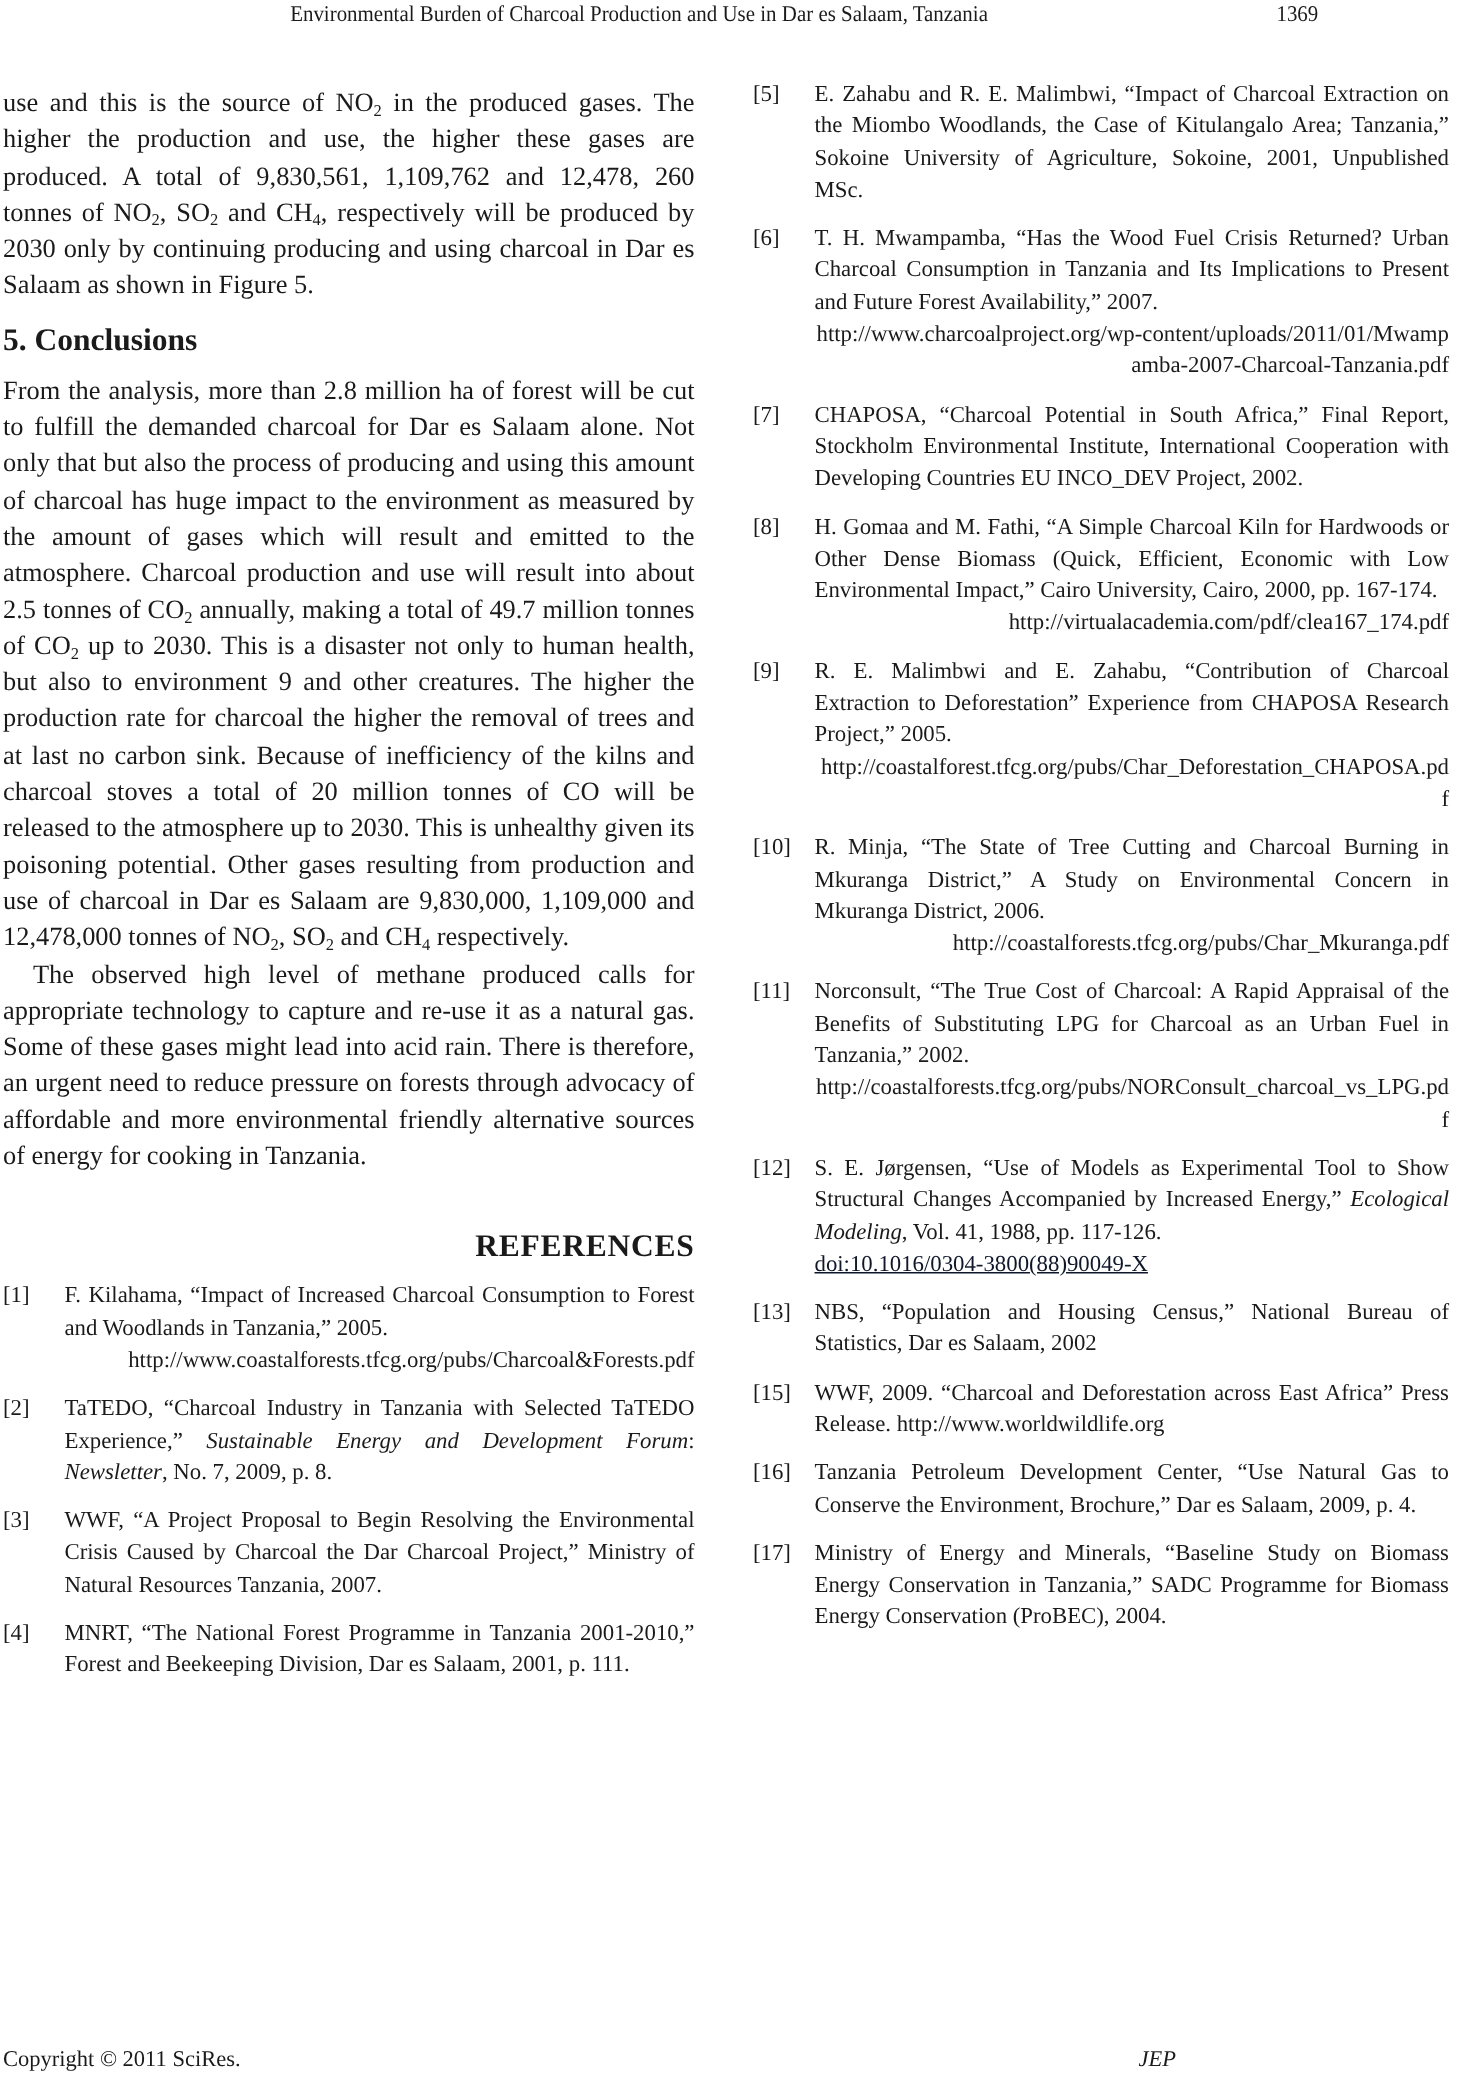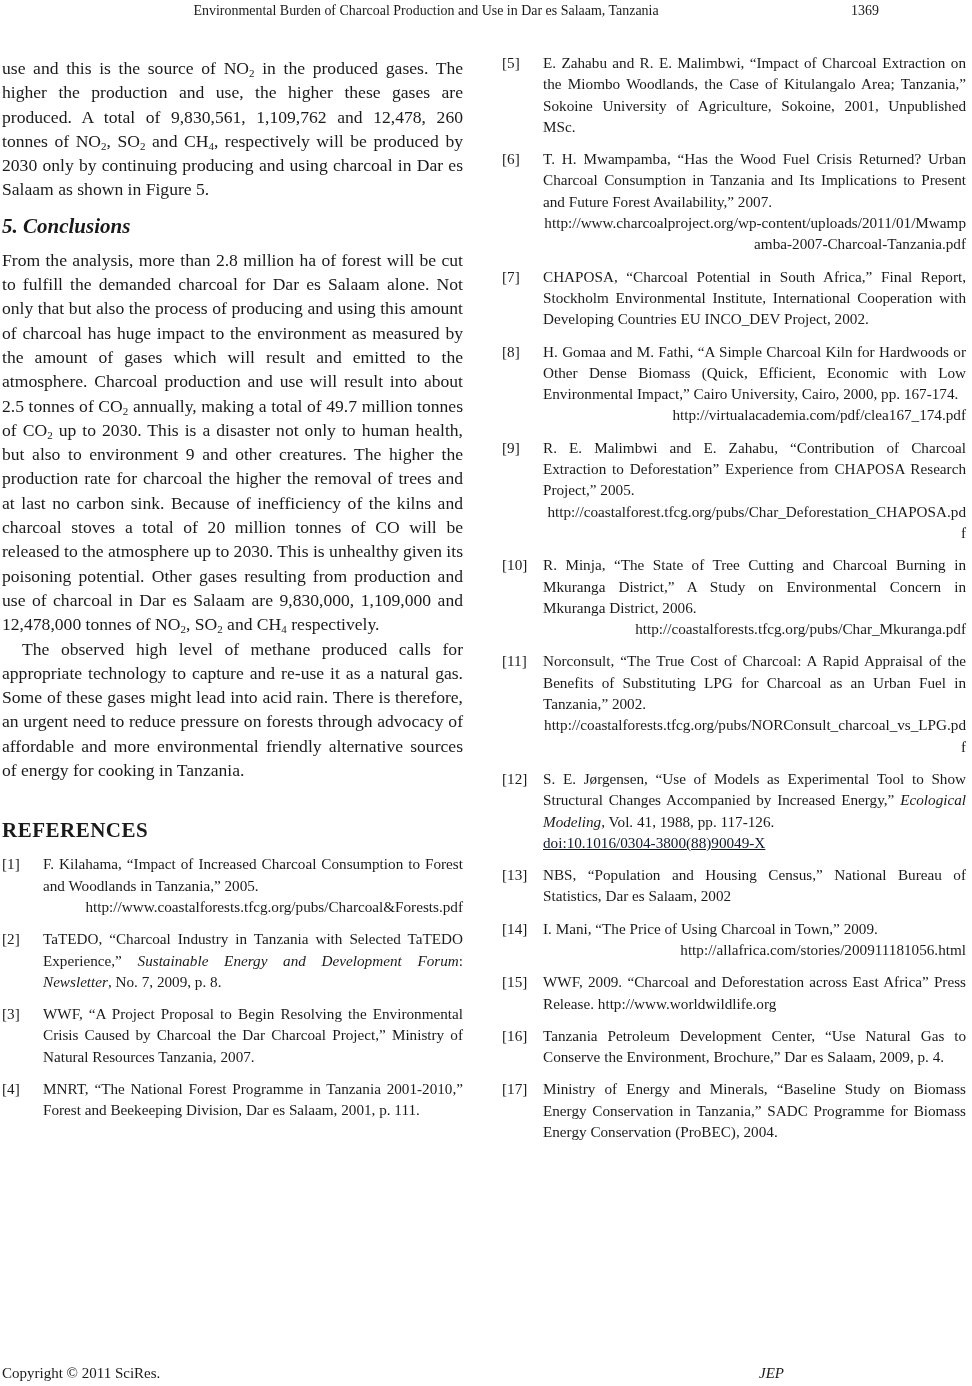--- a/index.html
+++ b/index.html
@@ -17,24 +17,24 @@
   .col { position: absolute; top: 56px; }
   .col-left { left: 2px; width: 461px; }
   .col-right { left: 502px; width: 464px; }
 
   .para {
     font-size: 17.6px; line-height: 24.3px; text-align: justify; margin: 0;
   }
   .para.indent { text-indent: 20px; }
   sub { font-size: 11px; vertical-align: -3px; line-height: 0; }
   .section-heading {
-    font-size: 21px; font-weight: bold; margin: 10px 0 8px 0; line-height: 28px; font-style: italic;
+    font-size: 21px; font-weight: bold; margin: 10px 0 8px 0; line-height: 28px;
   }
   .refs-heading {
-    font-size: 21px; font-weight: bold; text-align: left; margin: 36px 0 10px 0;
+    font-size: 21px; font-weight: bold; text-align: right; margin: 36px 0 10px 0;
     letter-spacing: 0.5px;
   }
   .ref {
     display: flex; font-size: 15.2px; line-height: 21.3px; margin-bottom: 11px;
   }
   .ref .num { width: 41px; flex: 0 0 41px; }
   .ref .body { flex: 1; text-align: justify; }
   .ref .url { display: block; text-align: right; word-break: break-all; }
   .ref .doi { color: #0f172a; text-decoration: underline; display: block; }
   .ital { font-style: italic; }
@@ -115,24 +115,20 @@
   </div>
   <div class="ref">
     <span class="num">[12]</span>
     <span class="body"><span>S. E. Jørgensen, “Use of Models as Experimental Tool to Show Structural Changes Accompanied by Increased Energy,” </span><span class="ital">Ecological Modeling</span><span>, Vol. 41, 1988, pp. 117-126.</span><span class="doi">doi:10.1016/0304-3800(88)90049-X</span></span>
   </div>
   <div class="ref">
     <span class="num">[13]</span>
     <span class="body">NBS, “Population and Housing Census,” National Bureau of Statistics, Dar es Salaam, 2002</span>
   </div>
   <div class="ref">
-    <span class="num">[14]</span>
-    <span class="body"><span>I. Mani, “The Price of Using Charcoal in Town,” 2009.</span><span class="url">http://allafrica.com/stories/200911181056.html</span></span>
-  </div>
-  <div class="ref">
     <span class="num">[15]</span>
     <span class="body">WWF, 2009. “Charcoal and Deforestation across East Africa” Press Release. http://www.worldwildlife.org</span>
   </div>
   <div class="ref">
     <span class="num">[16]</span>
     <span class="body">Tanzania Petroleum Development Center, “Use Natural Gas to Conserve the Environment, Brochure,” Dar es Salaam, 2009, p. 4.</span>
   </div>
   <div class="ref">
     <span class="num">[17]</span>
     <span class="body">Ministry of Energy and Minerals, “Baseline Study on Biomass Energy Conservation in Tanzania,” SADC Programme for Biomass Energy Conservation (ProBEC), 2004.</span>

